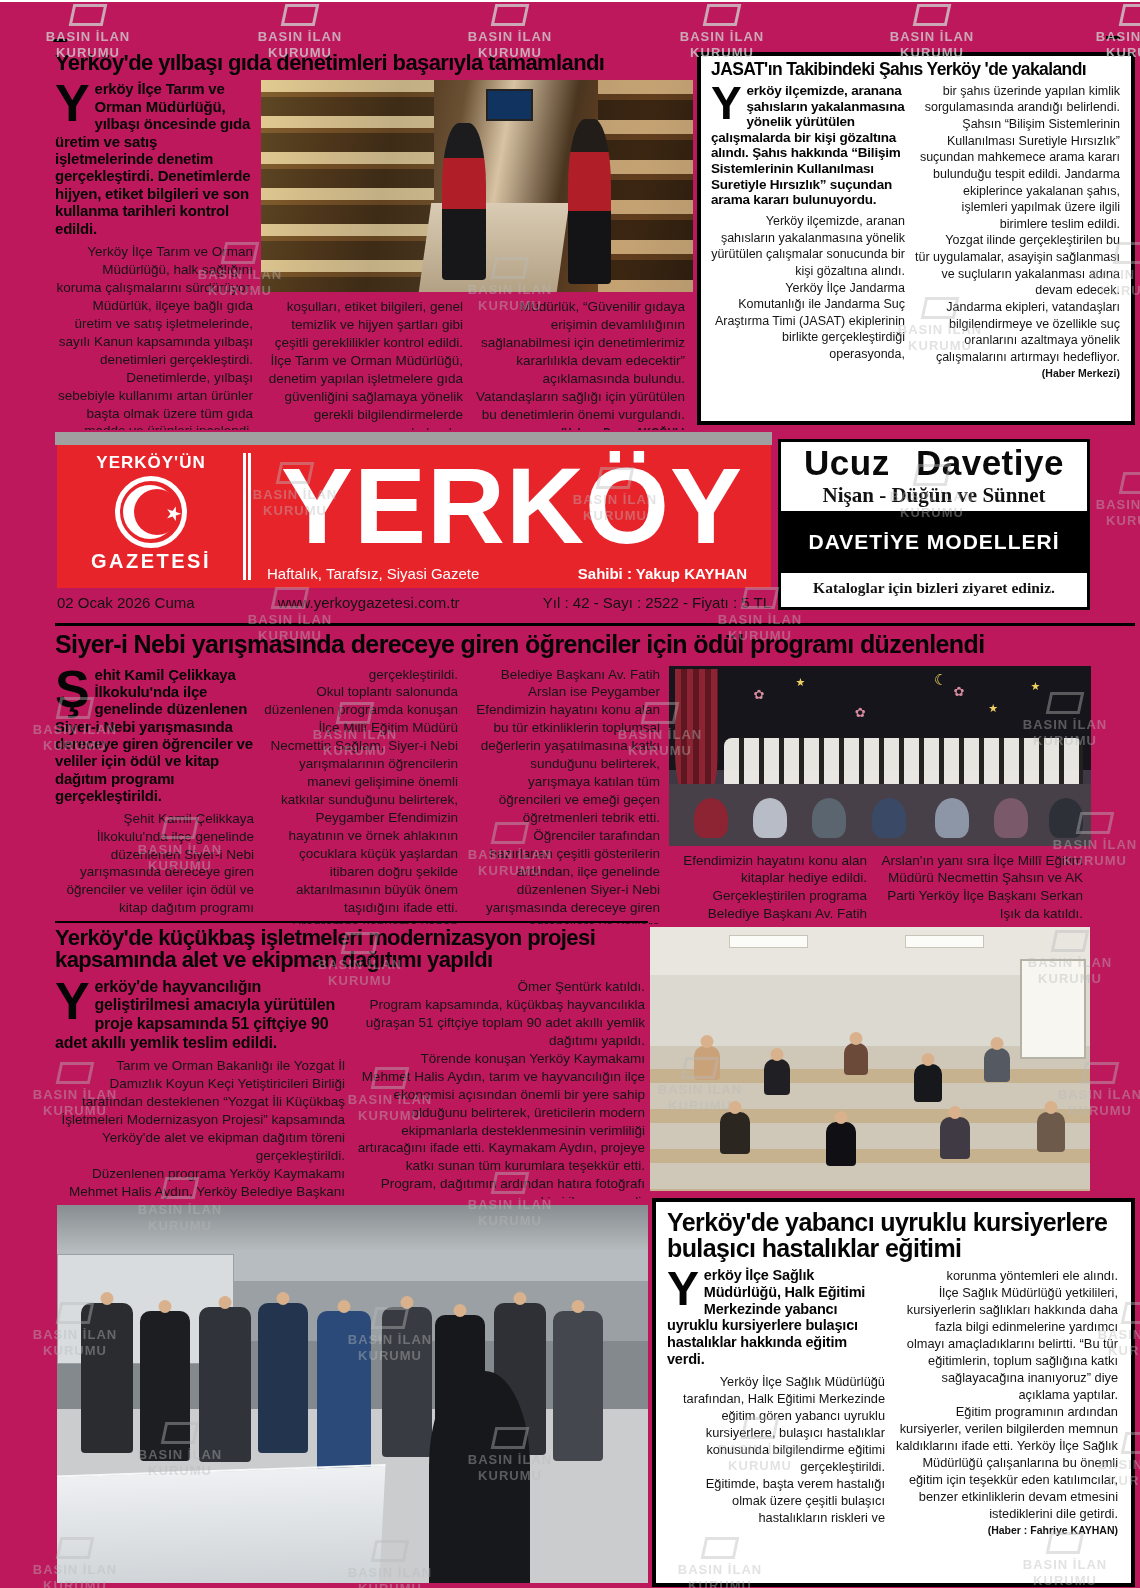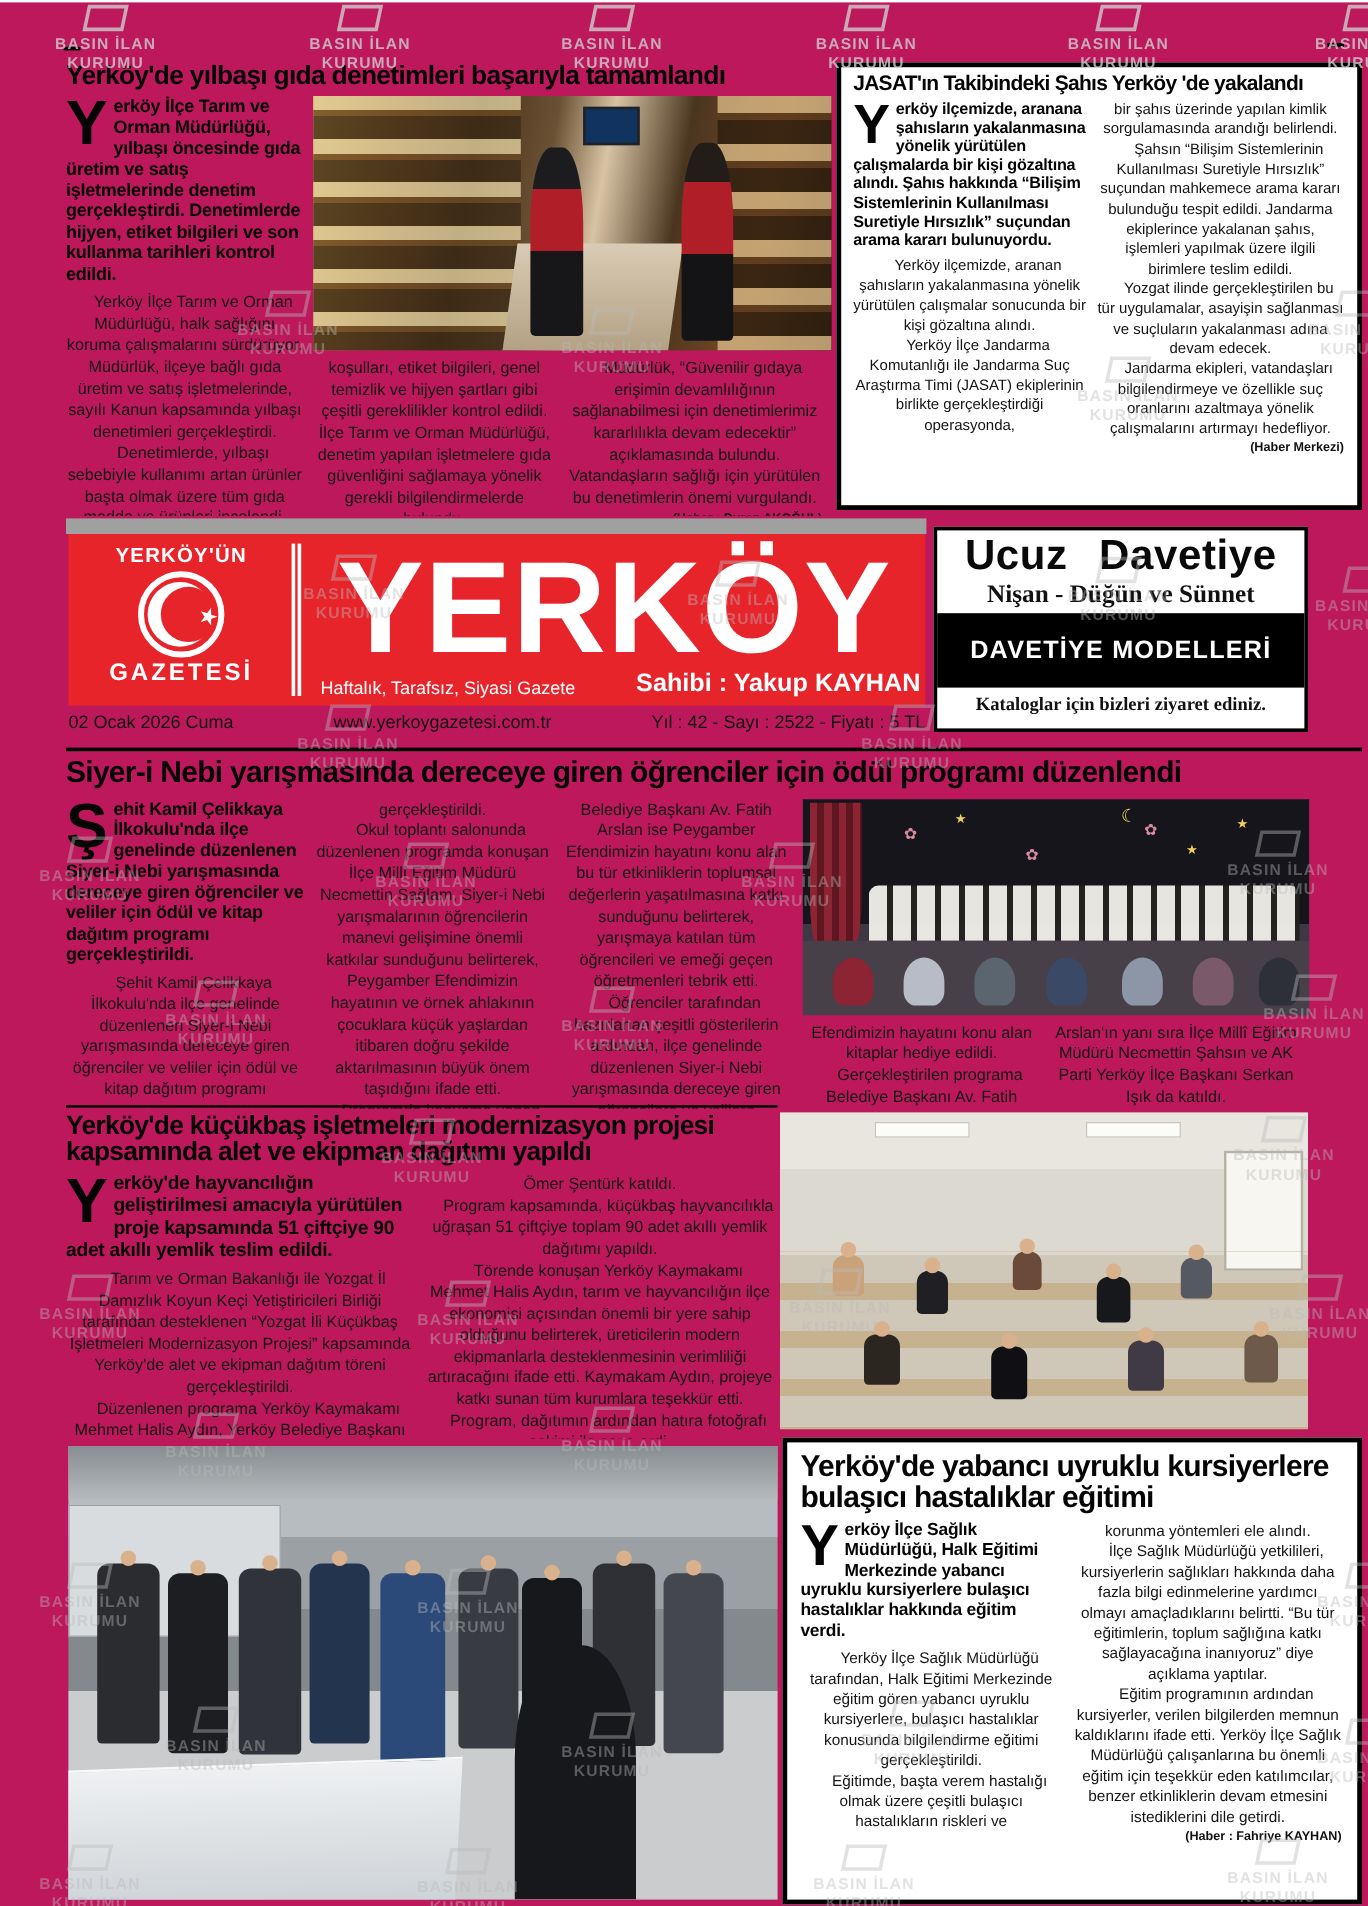--- a/index.html
+++ b/index.html
@@ -14,21 +14,21 @@
   .wm .wm-box { display:block; width:34px; height:22px; margin:0 auto 3px auto;
         border:3px solid currentColor; transform:skewX(-12deg); }
   .wm .wm-t { display:block; }
   .wm.strong { color:rgba(205,205,205,.8); }
 
   .cropmark { position:absolute; background:#000; width:14px; height:3px; z-index:5; }
 
   
   section { position:absolute; overflow:hidden; }
   .hl { font-weight:bold; color:#050505; letter-spacing:-0.6px; line-height:1.02; }
-  .bp { font-size:13.5px; line-height:1.33; color:#141414; text-align:center; }
+  .bp { font-size:13.5px; line-height:1.33; color:#141414; text-align:right; }
   .ind { text-indent:14px; }
   .intro { font-weight:bold; font-size:15px; line-height:1.16; letter-spacing:-0.2px; color:#050505; }
   .dropcap { float:left; font-weight:bold; font-size:52px; line-height:.78; margin:3px 5px 0 0; }
   .credit { font-size:10.5px; font-weight:bold; text-align:right; margin-top:2px; color:#111; }
   .cols { display:flex; }
 
   
   .photo { position:relative; overflow:hidden; }
   .photo > div, .photo > span { position:absolute; }
 
@@ -85,21 +85,21 @@
   .mh-tag2 { font-weight:bold; font-size:20px; letter-spacing:2.5px; margin-top:2px; }
   .logo-ring { position:relative; width:72px; height:72px; border:5px solid #fff; border-radius:50%; margin:3px auto 2px auto; }
   .logo-c1 { position:absolute; left:3px; top:4px; width:54px; height:54px; background:#fff; border-radius:50%; }
   .logo-c2 { position:absolute; left:14px; top:8px; width:46px; height:46px; background:#e8242b; border-radius:50%; }
   .logo-star { position:absolute; right:0px; top:21px; color:#fff; font-size:19px; transform:rotate(18deg); }
   .mh-sep { position:absolute; left:186px; top:8px; height:127px; width:8px;
     border-left:3px solid #fff; border-right:3px solid #fff; }
   .mh-title { position:absolute; left:204px; right:8px; top:-8px; text-align:center;
     color:#fff; font-weight:bold; font-size:108px; letter-spacing:1px; line-height:1.28; }
   .mh-sub { position:absolute; left:210px; bottom:6px; color:#fff; font-size:15px; }
-  .mh-owner { position:absolute; right:4px; bottom:6px; color:#fff; font-weight:bold; font-size:21px; }
+  .mh-owner { position:absolute; right:24px; bottom:6px; color:#fff; font-weight:bold; font-size:15px; }
   .infobar { position:absolute; font-size:15px; color:#111; display:flex; justify-content:space-between; }
 
   
   .adbox { position:absolute; border:3px solid #000; background:#fff; text-align:center; }
   .ad-title { font-weight:bold; font-size:35px; letter-spacing:.5px; word-spacing:16px; margin-top:1px; color:#0a0a0a; }
   .ad-line2 { font-family:"Liberation Serif", serif; font-weight:bold; font-size:21px; margin-top:0px; }
   .ad-bar { background:#000; color:#fff; font-weight:bold; }
   .ad-bar1 { font-size:21px; letter-spacing:1px; padding:19px 0; margin-top:3px; }
   .ad-line3 { font-family:"Liberation Serif", serif; font-weight:bold; font-size:15.5px; padding:6px 0 5px 0; }
   .ad-bar2 { font-size:24px; letter-spacing:2px; padding:4px 0; }

